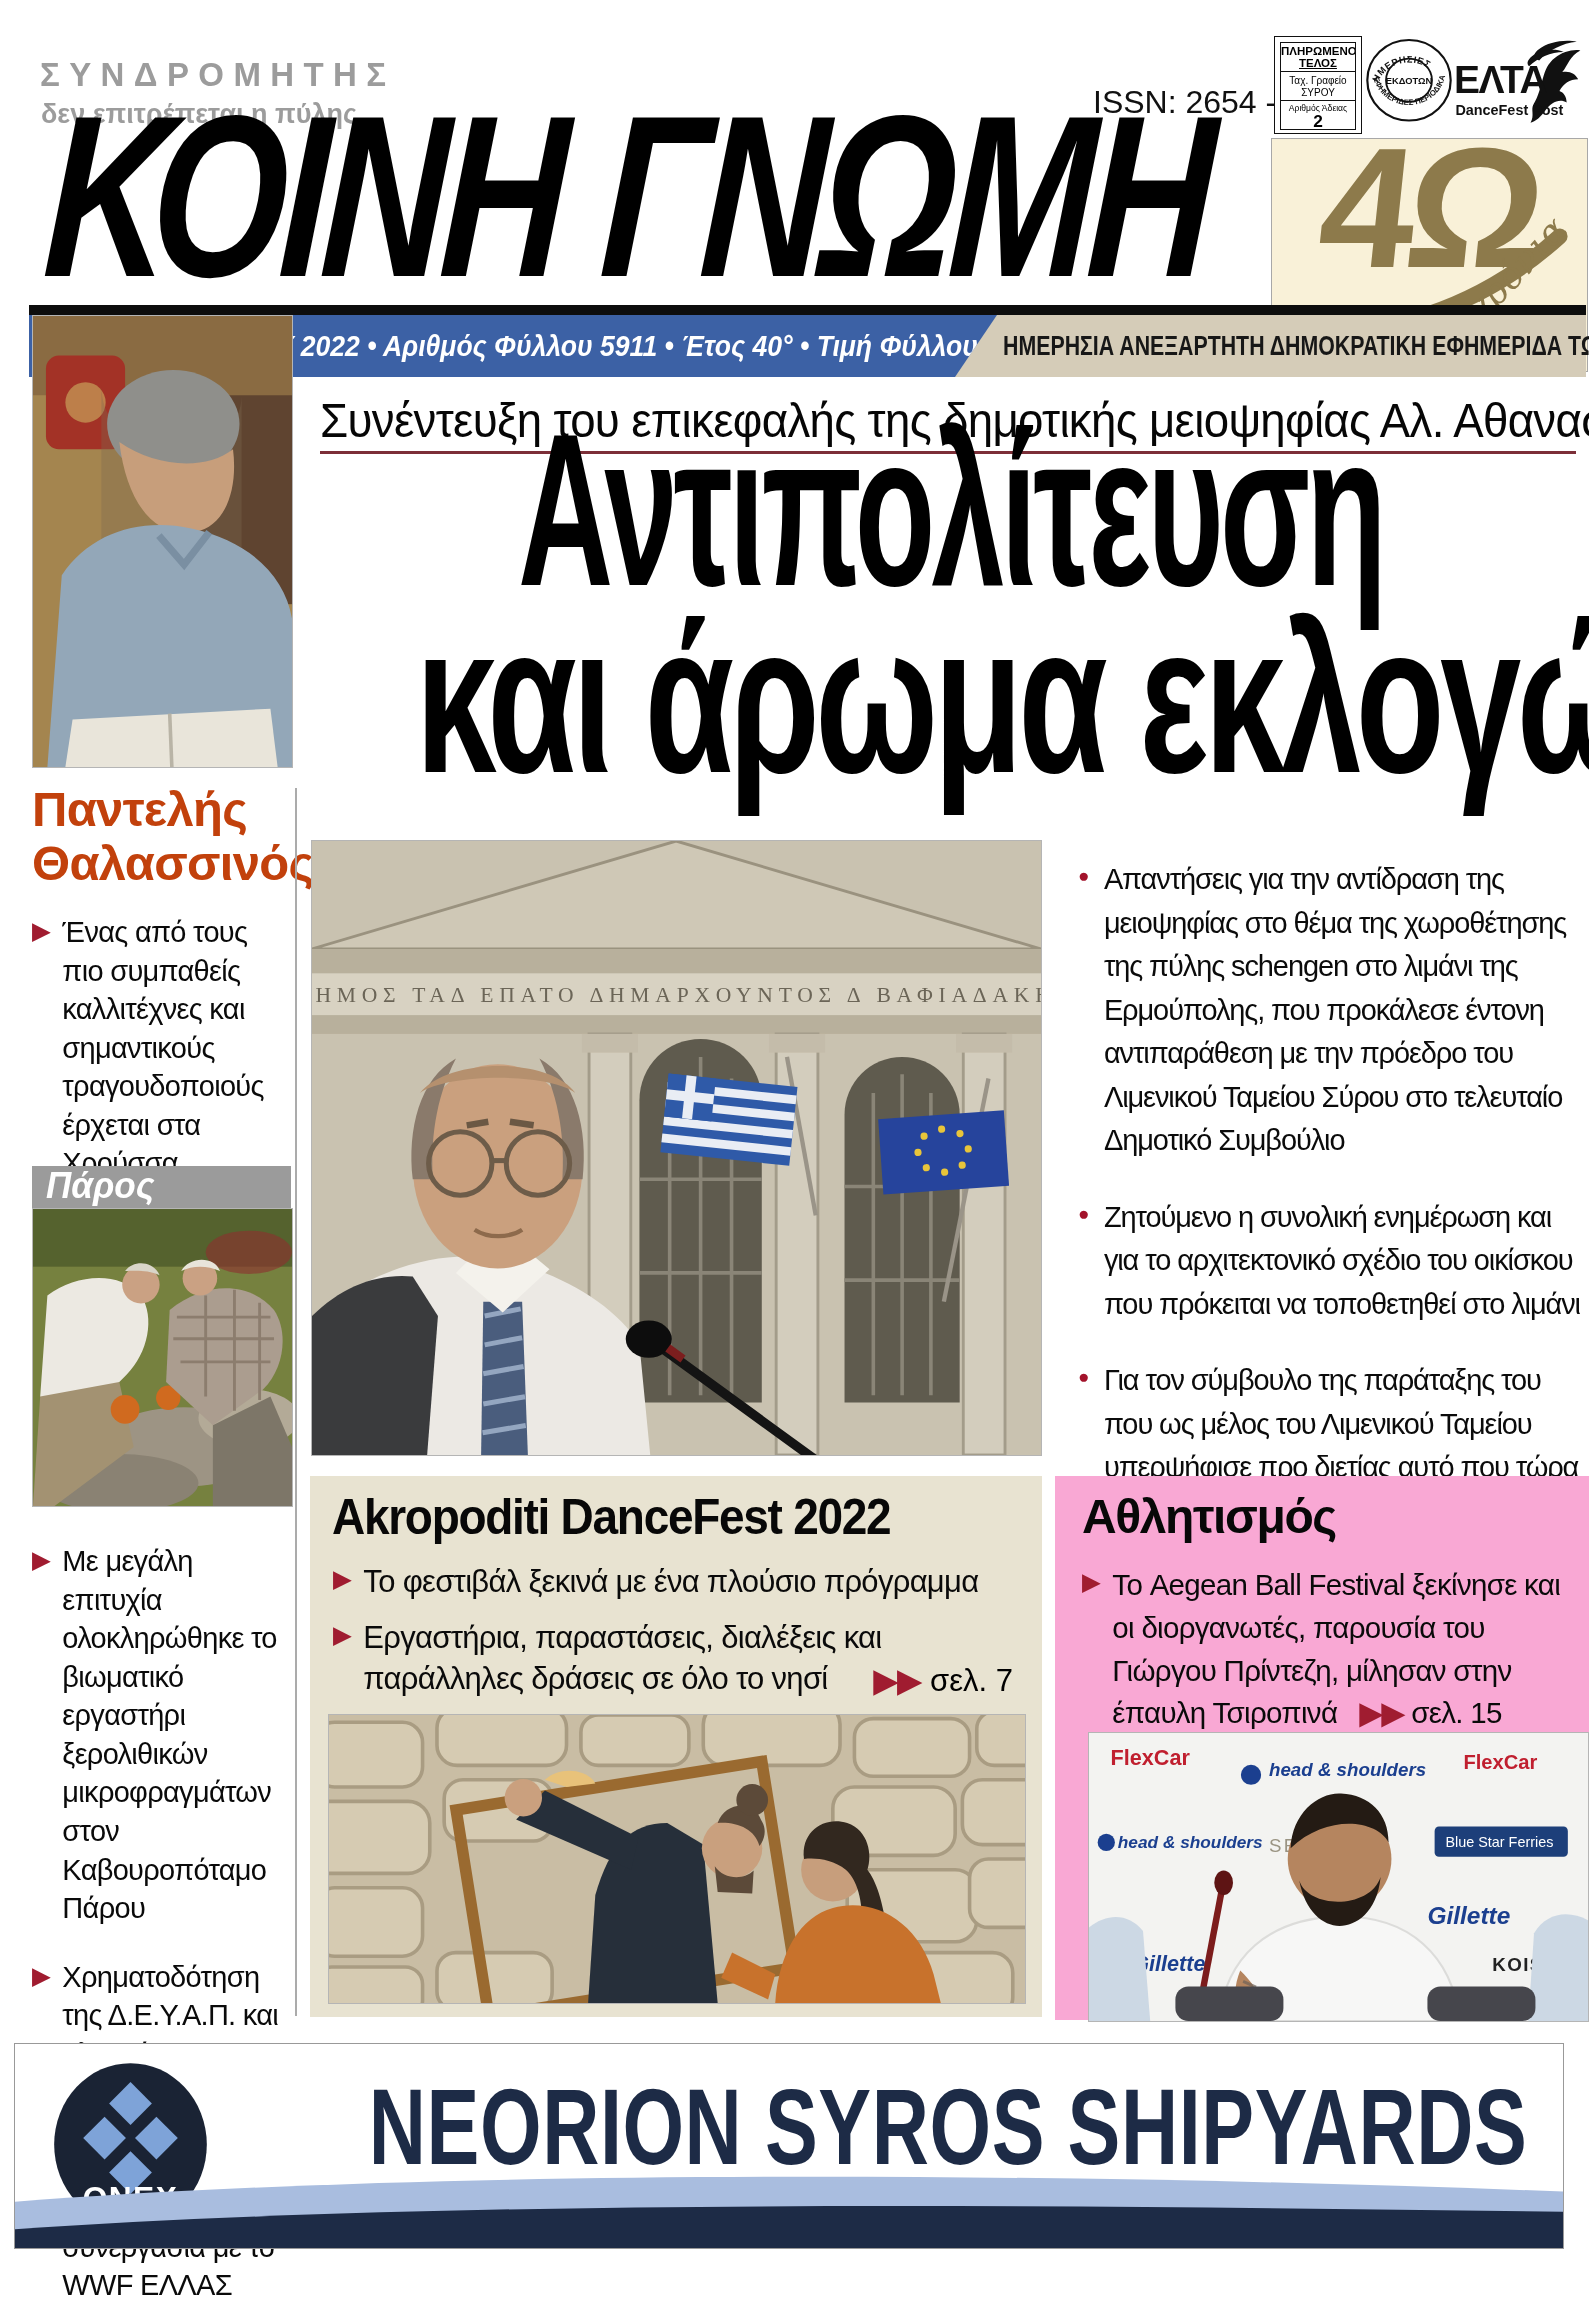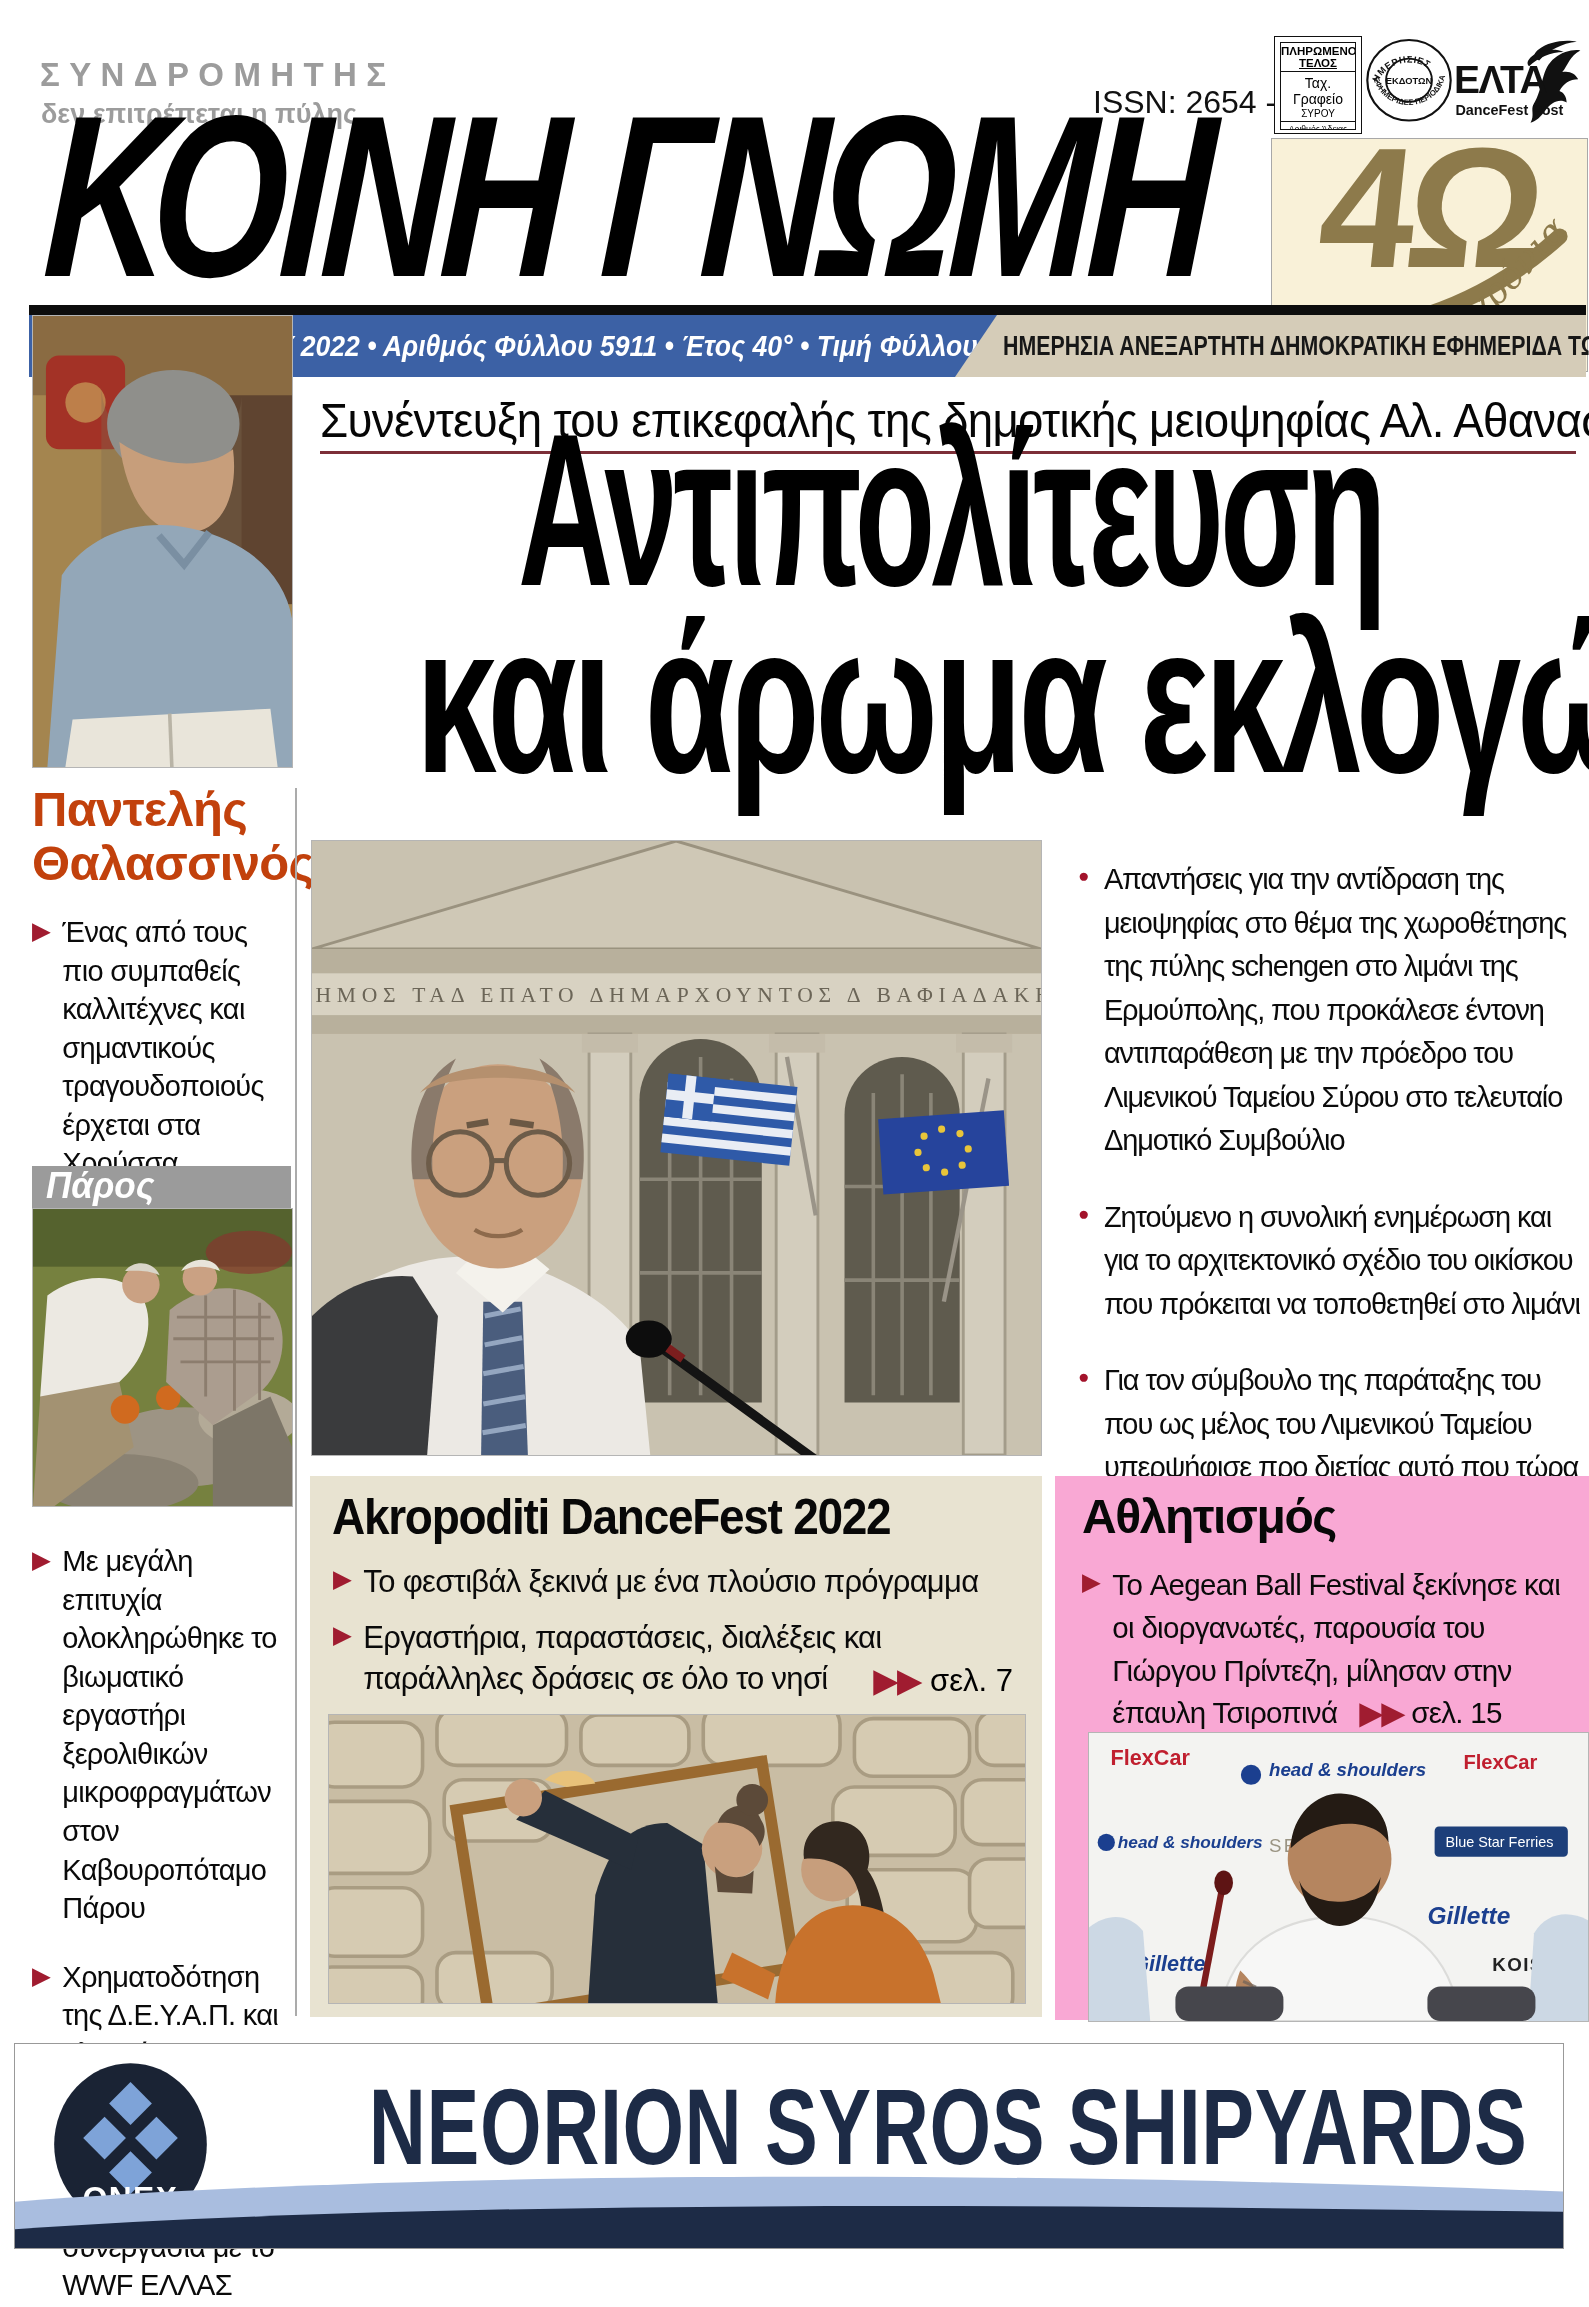--- a/index.html
+++ b/index.html
@@ -31,21 +31,21 @@
   <div class="abs b gray" style="left:40px;top:56px;font-size:33px;letter-spacing:9.4px;">ΣΥΝΔΡΟΜΗΤΗΣ</div>
   <div class="abs b gray" style="left:41px;top:99px;font-size:27px;">δεν επιτρέπεται η πύλης</div>
 
   <div class="abs" style="left:1093px;top:84px;font-size:32px;color:#111;">ISSN: 2654 -1106</div>
 
   <div class="abs" style="left:1274px;top:36px;width:76px;height:86px;border:1.4px solid #111;padding:5px;background:#fff;">
     <div style="border:0.7px solid #111;height:100%;text-align:center;overflow:hidden;">
       <div class="b" style="font-size:11.5px;margin-top:2.2px;">ΠΛΗΡΩΜΕΝΟ</div>
       <div class="b" style="font-size:11.5px;text-decoration:underline;">ΤΕΛΟΣ</div>
       <hr class="stampline">
-      <div style="font-size:14px;">Ταχ. Γραφείο</div>
+      <div style="font-size:10px;">Ταχ. Γραφείο</div>
       <div style="font-size:10px;margin:1.4px 0 2.2px;">ΣΥΡΟΥ</div>
       <hr class="stampline">
       <div style="font-size:8.6px;">Αριθμός Άδειας</div>
       <div class="b" style="font-size:17.3px;line-height:1;">2</div>
     </div>
   </div>
 
   <div class="abs" style="left:1363px;top:35px;width:92px;height:91px;">
     <svg viewBox="0 0 128 126">
       <ellipse cx="64" cy="63" rx="58" ry="56" fill="none" stroke="#111" stroke-width="3"></ellipse>

